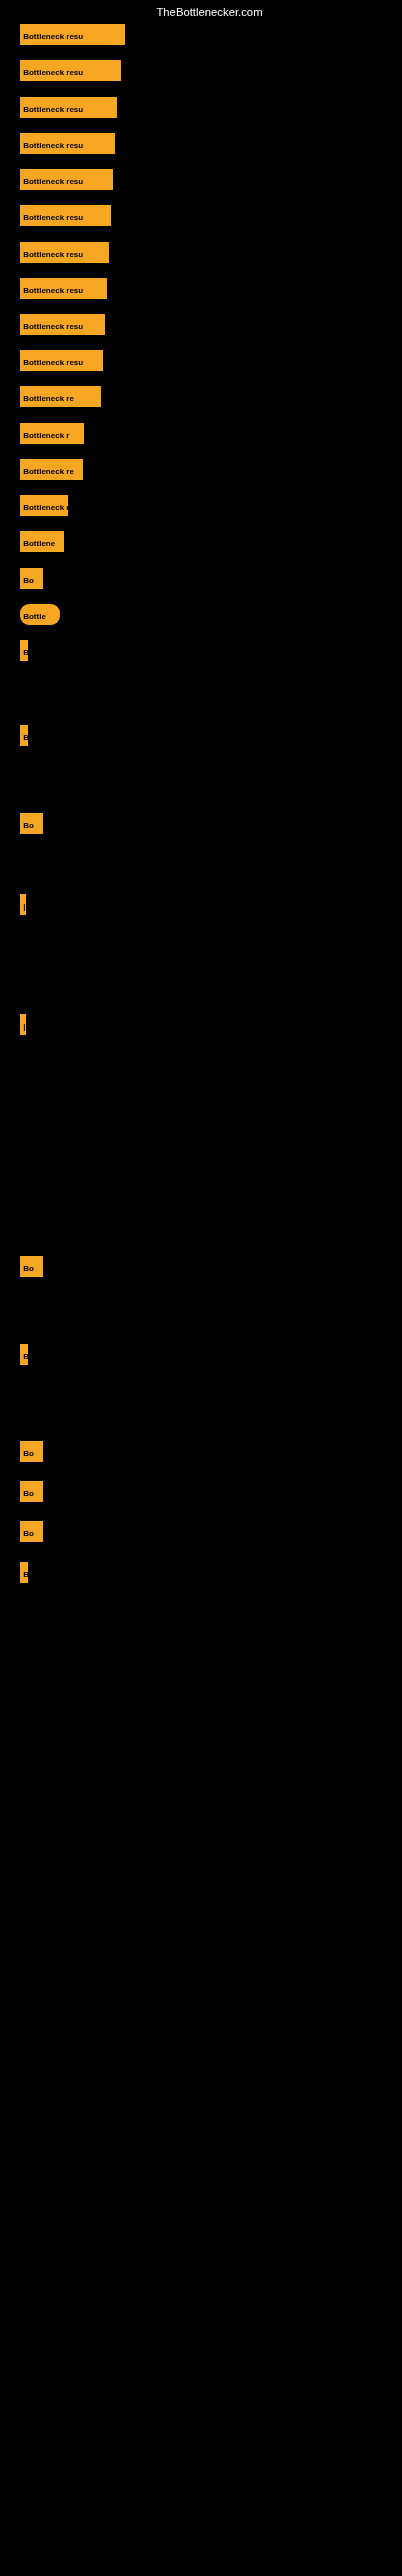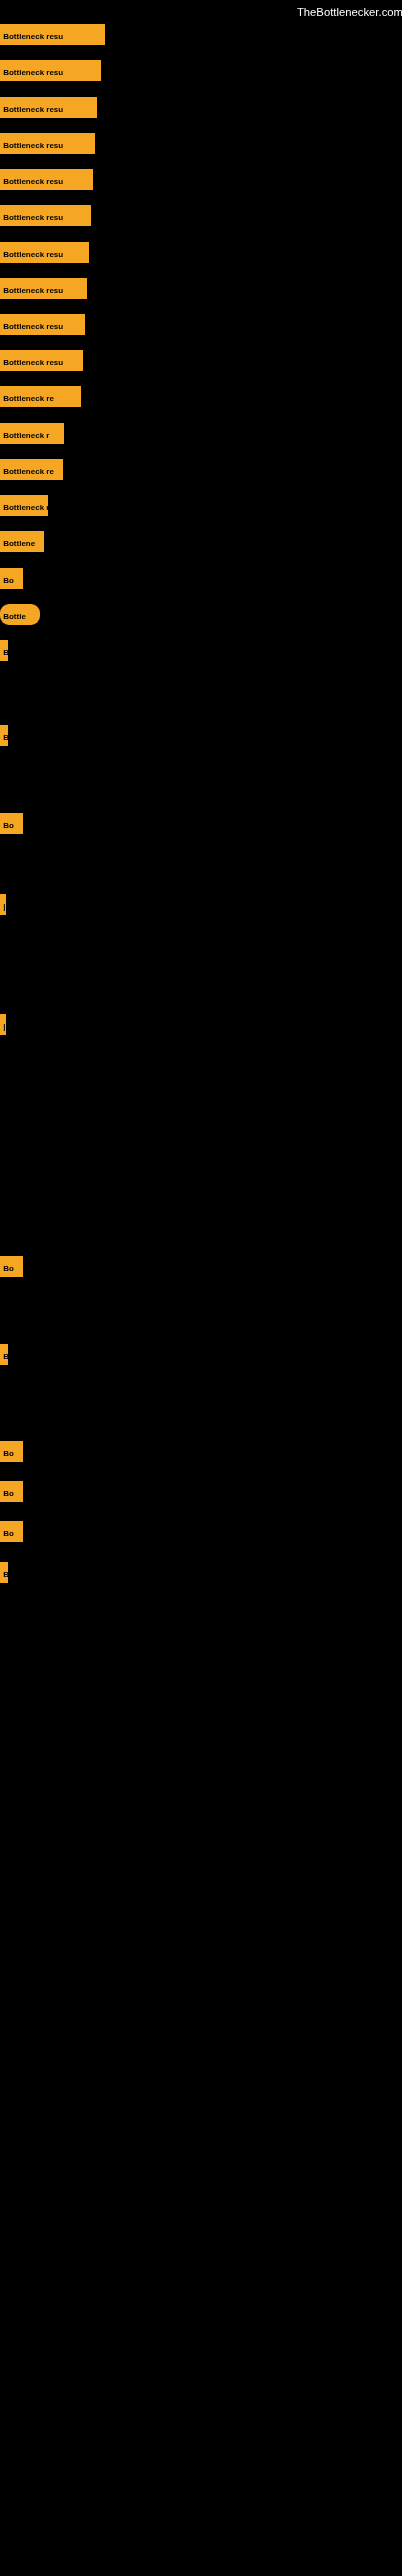--- a/index.html
+++ b/index.html
@@ -10,32 +10,33 @@
     body {
       background-color: #000000;
       width: 403px;
       min-height: 2576px;
       font-family: Arial, sans-serif;
       position: relative;
     }
     .site-title {
       color: #ffffff;
       font-size: 11.3px;
-      text-align: right;
+      text-align: center;
       padding: 6.4px 0;
       position: absolute;
       top: 0;
       left: 16px;
       right: 0;
     }
     .bar-container {
       position: absolute;
       left: 0;
       display: flex;
       align-items: center;
+      padding-left: 20px;
     }
     .bar-label {
       background-color: #f5a623;
       color: #000000;
       font-size: 8px;
       font-weight: bold;
       padding: 1.6px 3.2px;
       white-space: nowrap;
       overflow: hidden;
     }

